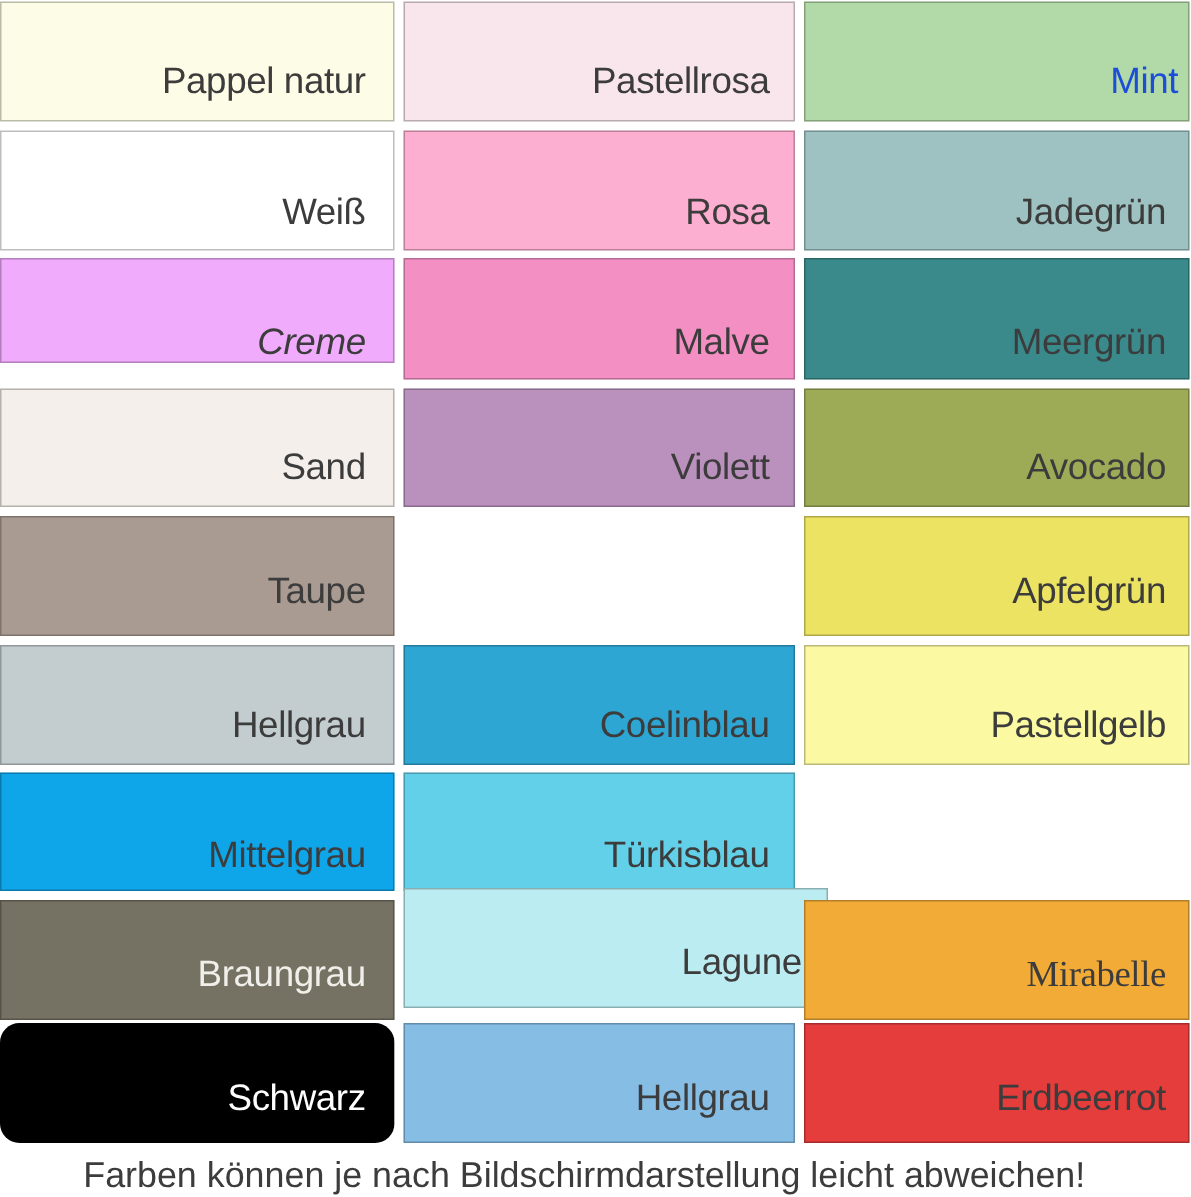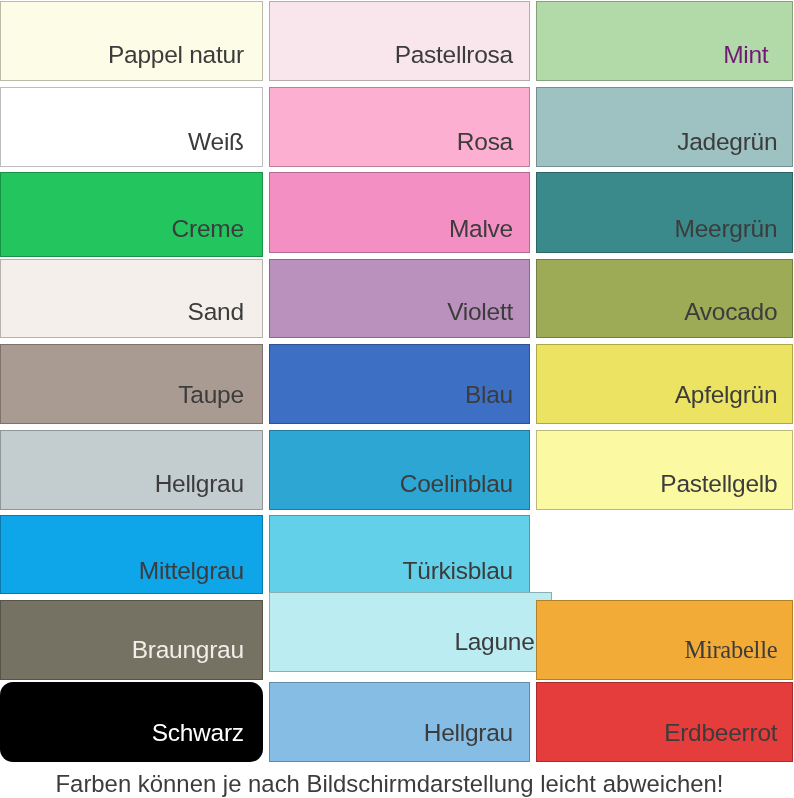--- a/index.html
+++ b/index.html
@@ -42,54 +42,51 @@
 <body>
 
 <div class="grid">
     <div class="sw c0" style="background: rgb(253, 252, 230); left: 0px; width: 263.4px; top: 1.3px; height: 80px;">
       <span style="color: rgb(60, 60, 60); top: 40.6px; right: 18.6px;">Pappel natur</span>
     </div>
     <div class="sw c1" style="background: rgb(248, 230, 236); left: 268.6px; width: 261.4px; top: 1.3px; height: 80px;">
       <span style="color: rgb(60, 60, 60); top: 40.6px; right: 16px;">Pastellrosa</span>
     </div>
     <div class="sw c2" style="background: rgb(178, 218, 168); left: 536.1px; width: 257.3px; top: 1.3px; height: 80px;">
-      <span style="color: #701a75; top: 40.6px; right: 24px;">Mint</span>
+      <span style="color: #1d4ed8; top: 40.6px; right: 7px;">Mint</span>
     </div>
     <div class="sw c0" style="background: rgb(255, 255, 255); left: 0px; width: 263.4px; top: 86.5px; height: 80.3px;">
       <span style="color: rgb(60, 60, 60); top: 42.4px; right: 18.6px;">Weiß</span>
     </div>
     <div class="sw c1" style="background: rgb(252, 175, 208); left: 268.6px; width: 261.4px; top: 86.5px; height: 80.3px;">
       <span style="color: rgb(60, 60, 60); top: 42.4px; right: 16px;">Rosa</span>
     </div>
     <div class="sw c2" style="background: rgb(157, 194, 193); left: 536.1px; width: 257.3px; top: 86.5px; height: 80.3px;">
       <span style="color: rgb(60, 60, 60); top: 42.4px; right: 15.1px;">Jadegrün</span>
     </div>
-    <div class="sw c0" style="background: #22c55e; left: 0px; width: 263.4px; top: 172.2px; height: 85px;">
+    <div class="sw c0" style="background: #f0abfc; left: 0px; width: 263.4px; top: 172.2px; height: 70px; font-style: italic;">
       <span style="color: rgb(60, 60, 60); top: 43.8px; right: 18.6px;">Creme</span>
     </div>
     <div class="sw c1" style="background: rgb(244, 143, 196); left: 268.6px; width: 261.4px; top: 172.2px; height: 81px;">
       <span style="color: rgb(60, 60, 60); top: 43.8px; right: 16px;">Malve</span>
     </div>
     <div class="sw c2" style="background: rgb(58, 138, 140); left: 536.1px; width: 257.3px; top: 172.2px; height: 81px;">
       <span style="color: rgb(60, 60, 60); top: 43.8px; right: 15.1px;">Meergrün</span>
     </div>
     <div class="sw c0" style="background: rgb(244, 239, 234); left: 0px; width: 263.4px; top: 258.6px; height: 79.7px;">
       <span style="color: rgb(60, 60, 60); top: 40.5px; right: 18.6px;">Sand</span>
     </div>
     <div class="sw c1" style="background: rgb(186, 144, 189); left: 268.6px; width: 261.4px; top: 258.6px; height: 79.7px;">
       <span style="color: rgb(60, 60, 60); top: 40.5px; right: 16px;">Violett</span>
     </div>
     <div class="sw c2" style="background: rgb(157, 171, 87); left: 536.1px; width: 257.3px; top: 258.6px; height: 79.7px;">
       <span style="color: rgb(60, 60, 60); top: 40.5px; right: 15.1px;">Avocado</span>
     </div>
     <div class="sw c0" style="background: rgb(170, 155, 146); left: 0px; width: 263.4px; top: 343.7px; height: 80.6px;">
       <span style="color: rgb(60, 60, 60); top: 38.6px; right: 18.6px;">Taupe</span>
-    </div>
-    <div class="sw c1" style="background: rgb(61, 112, 196); left: 268.6px; width: 261.4px; top: 343.7px; height: 80.6px;">
-      <span style="color: rgb(60, 60, 60); top: 38.6px; right: 16px;">Blau</span>
     </div>
     <div class="sw c2" style="background: rgb(236, 227, 99); left: 536.1px; width: 257.3px; top: 343.7px; height: 80.6px;">
       <span style="color: rgb(60, 60, 60); top: 38.6px; right: 15.1px;">Apfelgrün</span>
     </div>
     <div class="sw c0" style="background: rgb(195, 204, 207); left: 0px; width: 263.4px; top: 429.7px; height: 79.9px;">
       <span style="color: rgb(60, 60, 60); top: 41.6px; right: 18.6px;">Hellgrau</span>
     </div>
     <div class="sw c2" style="background: rgb(251, 250, 162); left: 536.1px; width: 257.3px; top: 429.7px; height: 79.9px;">
       <span style="color: rgb(60, 60, 60); top: 41.6px; right: 15.1px;">Pastellgelb</span>
     </div>

